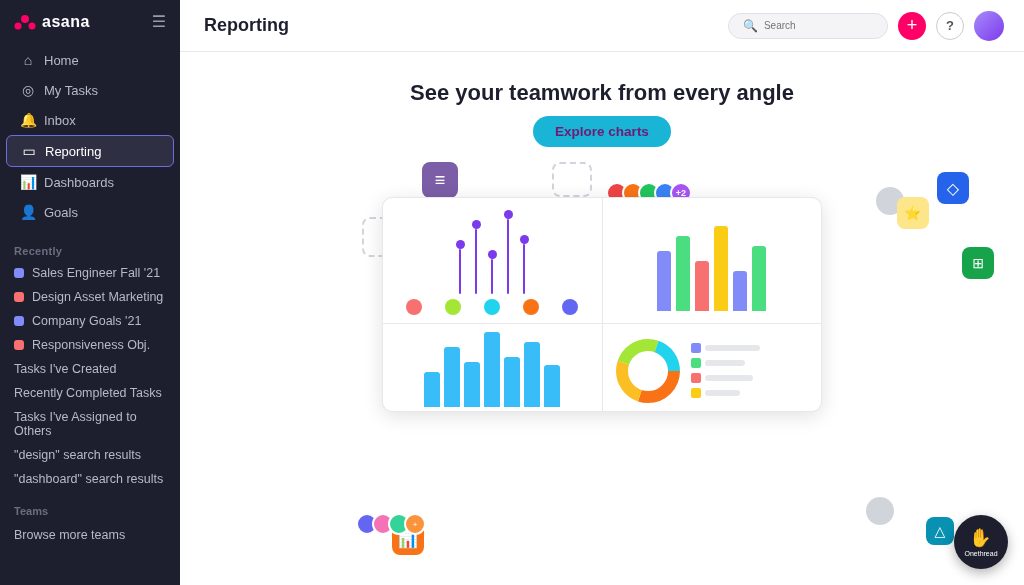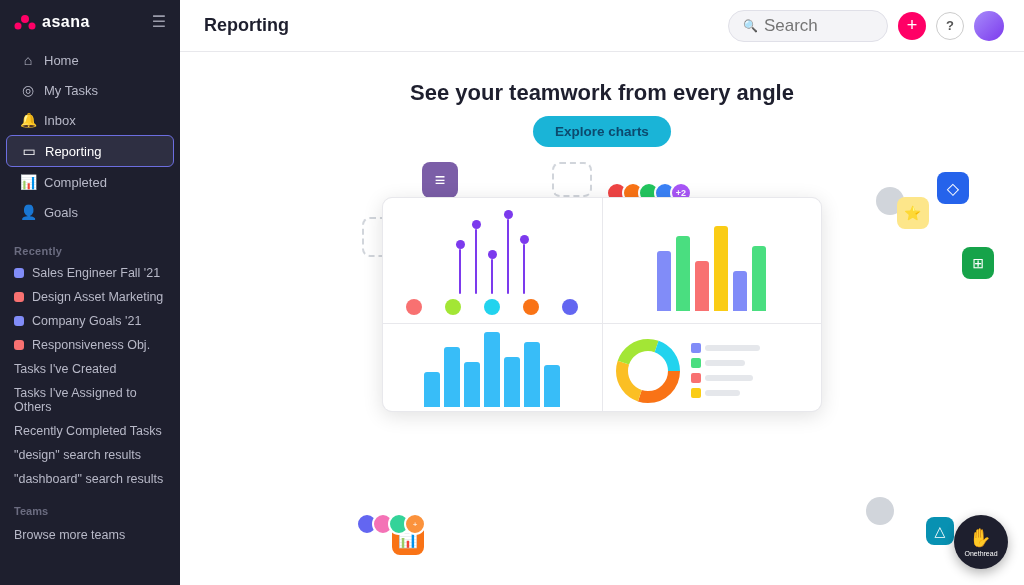--- a/index.html
+++ b/index.html
@@ -133,21 +133,21 @@
       background: #f4f4f7;
       border: 1px solid #e0e0e8;
       border-radius: 20px;
       padding: 5px 14px;
       gap: 6px;
       width: 160px;
     }
     .search-box input {
       border: none;
       background: transparent;
-      font-size: 17px;
+      font-size: 10px;
       color: #9a9baa;
       outline: none;
       width: 100%;
     }
     .search-icon { color: #9a9baa; font-size: 12px; }
     .add-btn {
       width: 28px;
       height: 28px;
       background: #f06;
       border-radius: 50%;
@@ -204,21 +204,21 @@
     }
     .hero-subtitle {
       font-size: 13.5px;
       color: #6b6c80;
       line-height: 1.5;
       max-width: 360px;
       margin: 0 auto 16px;
     }
     .explore-btn {
       background: #1ab4d7;
-      color: #0c4a6e;
+      color: #701a75;
       border: none;
       border-radius: 20px;
       padding: 8px 22px;
       font-size: 13.5px;
       font-weight: 600;
       cursor: pointer;
     }
 
     
     .dashboard-illustration {
@@ -321,21 +321,21 @@
     <div class="nav-item">
       <span class="nav-icon">🔔</span>
       <span>Inbox</span>
     </div>
     <div class="nav-item active">
       <span class="nav-icon">▭</span>
       <span>Reporting</span>
     </div>
     <div class="nav-item">
       <span class="nav-icon">📊</span>
-      <span>Completed</span>
+      <span>Dashboards</span>
     </div>
     <div class="nav-item">
       <span class="nav-icon">👤</span>
       <span>Goals</span>
     </div>
   </div>
 
   <div class="section-label">Recently</div>
 
   <div>
@@ -352,22 +352,22 @@
       <span>Company Goals '21</span>
     </div>
     <div class="favorite-item">
       <div class="color-dot" style="background:#f87171"></div>
       <span>Responsiveness Obj.</span>
     </div>
   </div>
 
   <div>
     <div class="saved-search-item">Tasks I've Created</div>
+    <div class="saved-search-item">Recently Completed Tasks</div>
     <div class="saved-search-item">Tasks I've Assigned to Others</div>
-    <div class="saved-search-item">Recently Completed Tasks</div>
     <div class="saved-search-item">"design" search results</div>
     <div class="saved-search-item">"dashboard" search results</div>
   </div>
 
   <div class="teams-section" style="margin-top:8px">Teams</div>
   <div class="browse-teams">Browse more teams</div>
 </div>
 
 <div class="main">
 

